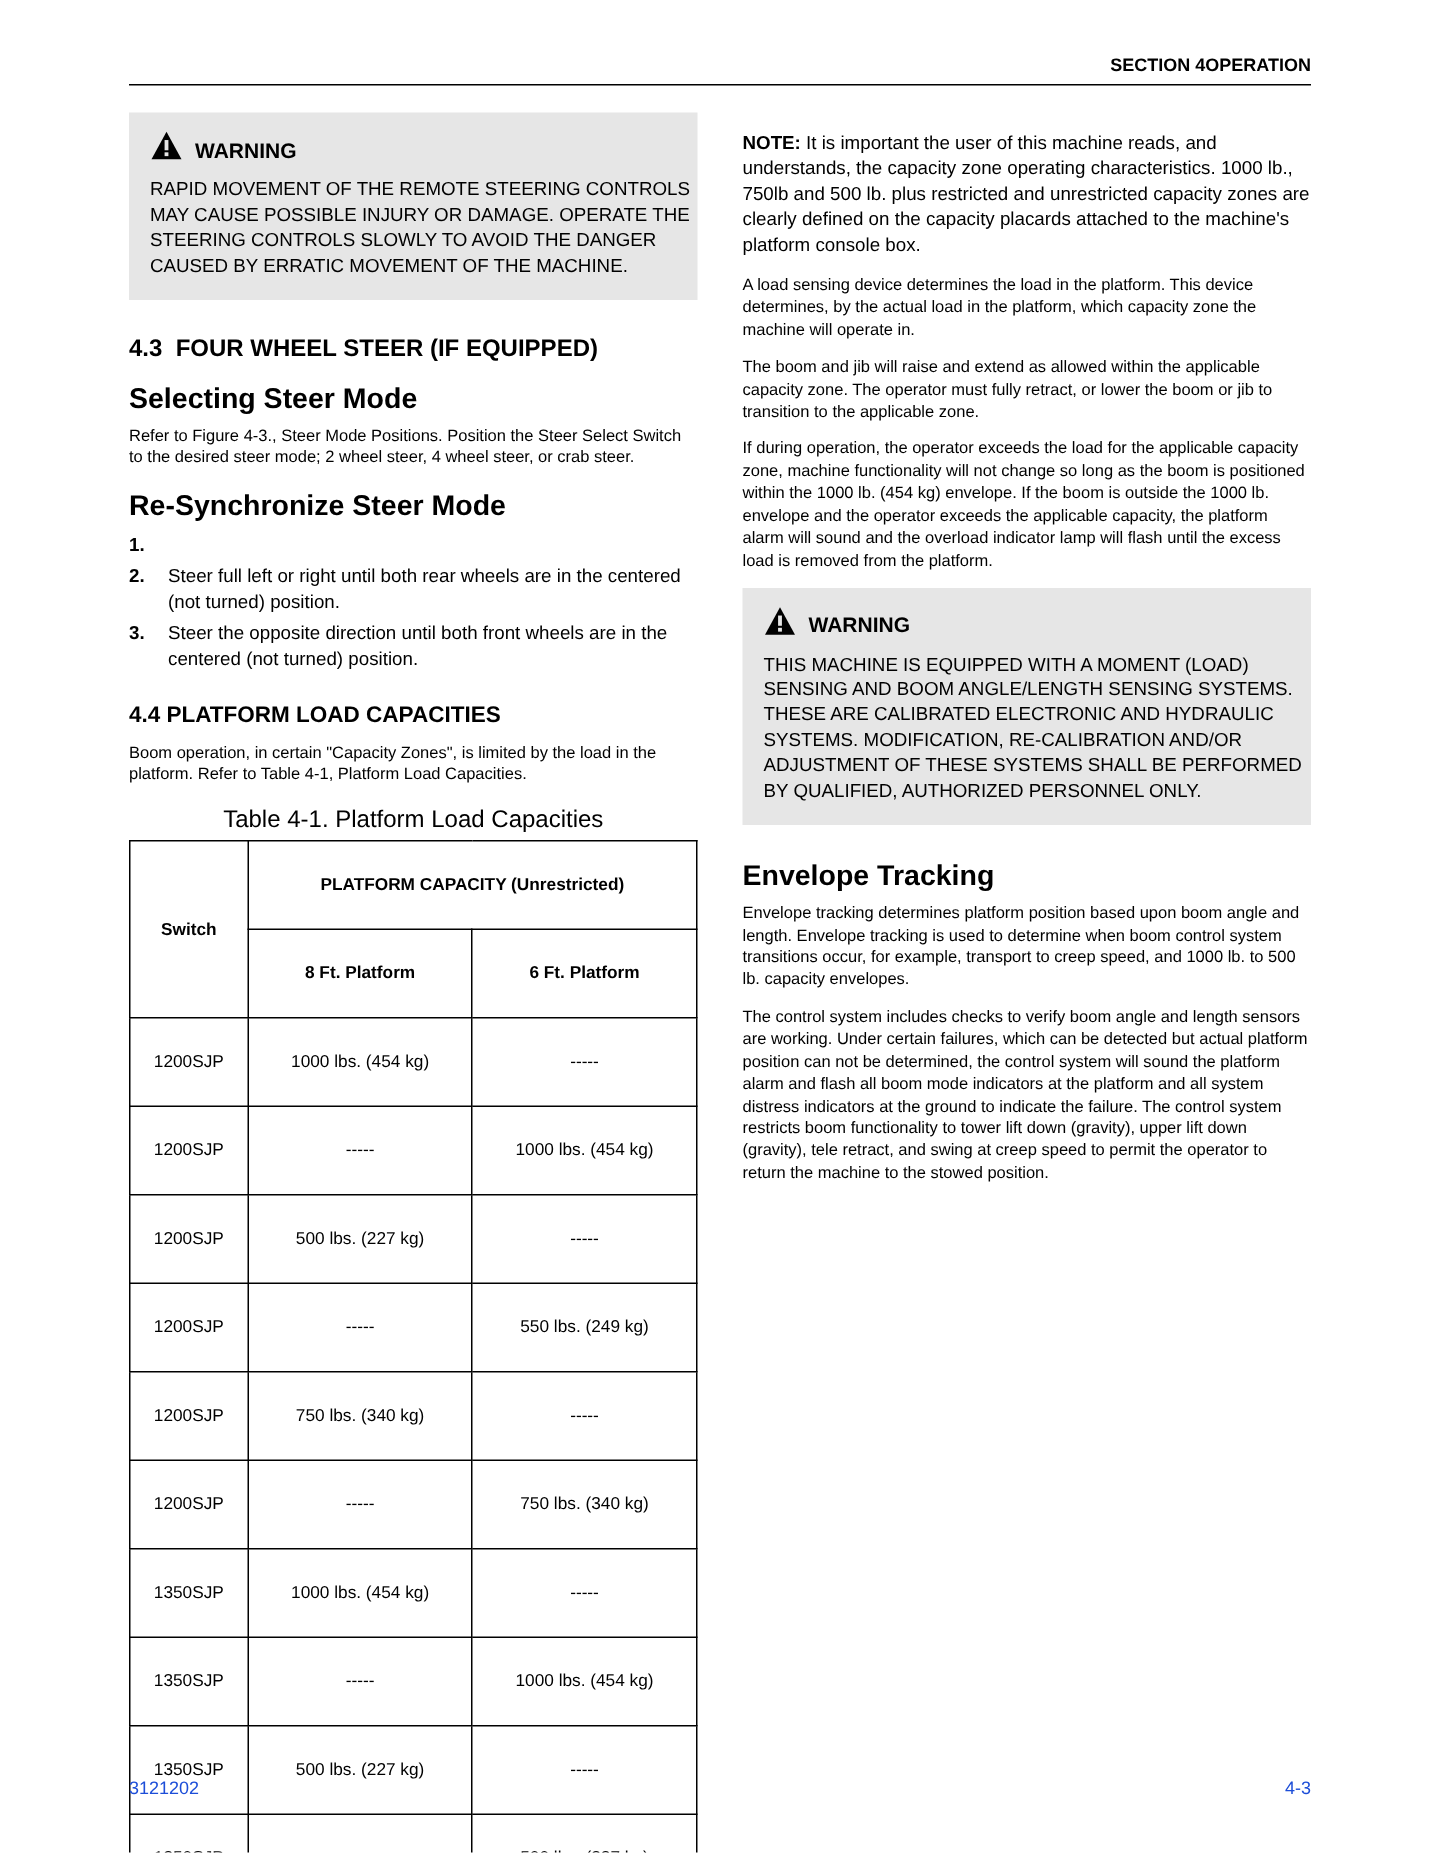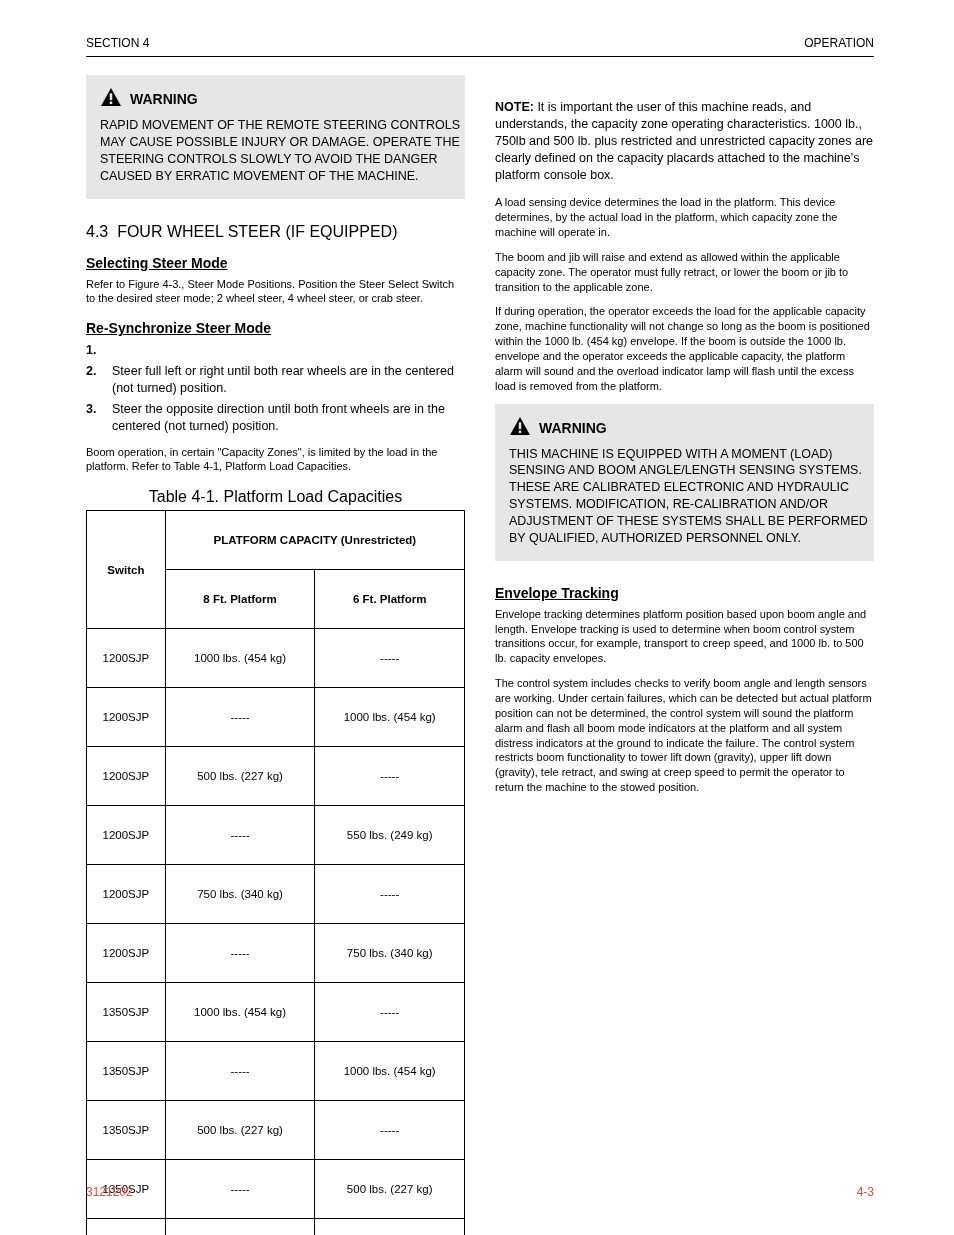--- a/index.html
+++ b/index.html
@@ -9,24 +9,24 @@
     height: 1235px;
     position: relative;
     font-family: Arial, Helvetica, sans-serif;
     color: #000;
   }
   .page {
     padding: 36px 80px 0 86px;
   }
   .topbar {
     display: flex;
-    justify-content: space-between;
+    justify-content: flex-end;
     align-items: flex-end;
     font-size: 12px;
-    font-weight: normal;
+    font-weight: bold;
     padding-bottom: 6px;
     border-bottom: 1.2px solid #000;
     margin-bottom: 18px;
   }
   .columns {
     display: flex;
     gap: 30px;
   }
   .col { width: 380px; }
   .warnbox {
@@ -37,29 +37,28 @@
   .warn-head {
     display: flex;
     align-items: center;
     gap: 8px;
     margin-bottom: 6px;
   }
   .warn-head svg { width: 22px; height: 20px; }
   .warn-head .wt { font-weight: bold; font-size: 14px; }
   .warnbox p { font-size: 12.5px; line-height: 1.35; }
   .h-section {
-    font-weight: normal;
+    font-weight: bold;
     font-size: 16px;
     margin: 20px 0 10px 0;
   }
   .h-sub {
     font-weight: bold;
-    font-size: 14px;
+    font-size: 19px;
     margin: 14px 0 6px 0;
-    text-decoration: underline;
   }
   p.body {
     font-size: 11px;
     line-height: 1.35;
     margin-bottom: 10px;
   }
   .caption {
     font-size: 16px;
     text-align: center;
     margin: 14px 0 4px 0;
@@ -70,36 +69,36 @@
     border: 1.6px solid #000;
   }
   table.capchart th, table.capchart td {
     border: 1px solid #000;
     font-size: 11.5px;
     text-align: center;
     padding: 23px 4px;
   }
   table.capchart th { font-weight: bold; }
   table.capchart .left { text-align: center; font-weight: normal; }
-  .note { font-size: 12.5px; line-height: 1.35; margin-top: 24px; }
+  .note { font-size: 12.5px; line-height: 1.35; margin-top: 12px; }
   .note .nb { font-weight: bold; }
   .list { font-size: 12.5px; line-height: 1.35; margin: 6px 0 10px 0; }
   .list .item { display: flex; gap: 8px; margin-bottom: 4px; }
   .list .num { width: 18px; flex: 0 0 18px; }
   .strong { font-weight: bold; }
   .footer {
     position: absolute;
     bottom: 36px;
     left: 86px;
     right: 80px;
     display: flex;
     justify-content: space-between;
     font-family: Arial, sans-serif;
     font-size: 12px;
-    color: #ef4444;
+    color: #1d4ed8;
   }
 </style>
 </head>
 <body>
 
 <div class="page">
   <div class="topbar">
     <span>SECTION 4</span>
     <span>OPERATION</span>
   </div>
@@ -137,20 +136,21 @@
         <div class="item">
             <span class="num strong">2.</span>
             <span>Steer full left or right until both rear wheels are in the centered (not turned) position.</span>
           </div>
         <div class="item">
             <span class="num strong">3.</span>
             <span>Steer the opposite direction until both front wheels are in the centered (not turned) position.</span>
           </div>
       </div>
 
+      <div class="h-section" style="font-size:15px;">4.4  PLATFORM LOAD CAPACITIES</div>
       <p class="body">Boom operation, in certain "Capacity Zones", is limited by the load in the platform. Refer to Table 4-1, Platform Load Capacities.</p>
 
       <div class="caption">Table 4-1.   Platform Load Capacities</div>
       <table class="capchart">
         <tbody>
             <tr>
           <th rowspan="2">Switch</th>
           <th colspan="2">PLATFORM CAPACITY (Unrestricted)</th>
         </tr>
         <tr>

